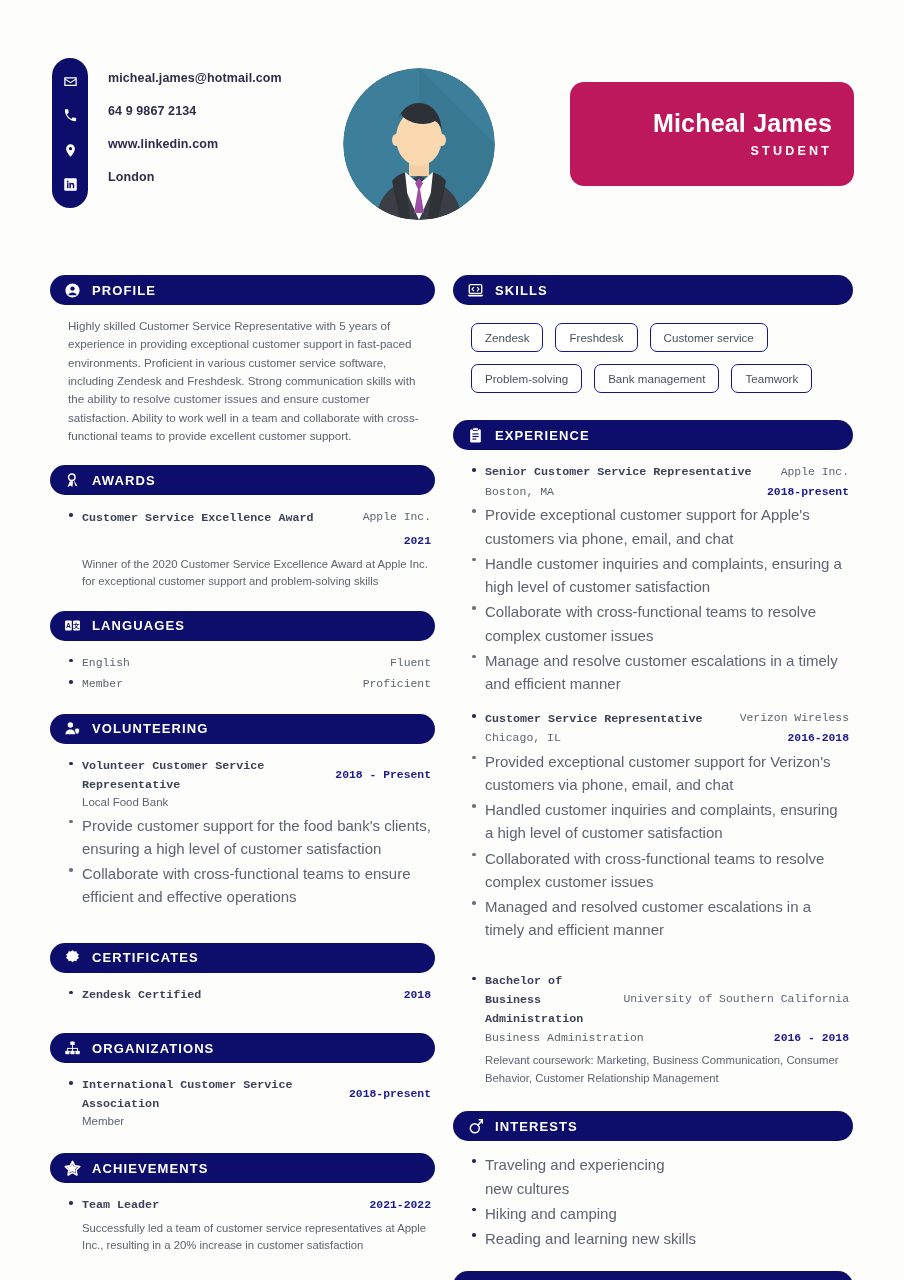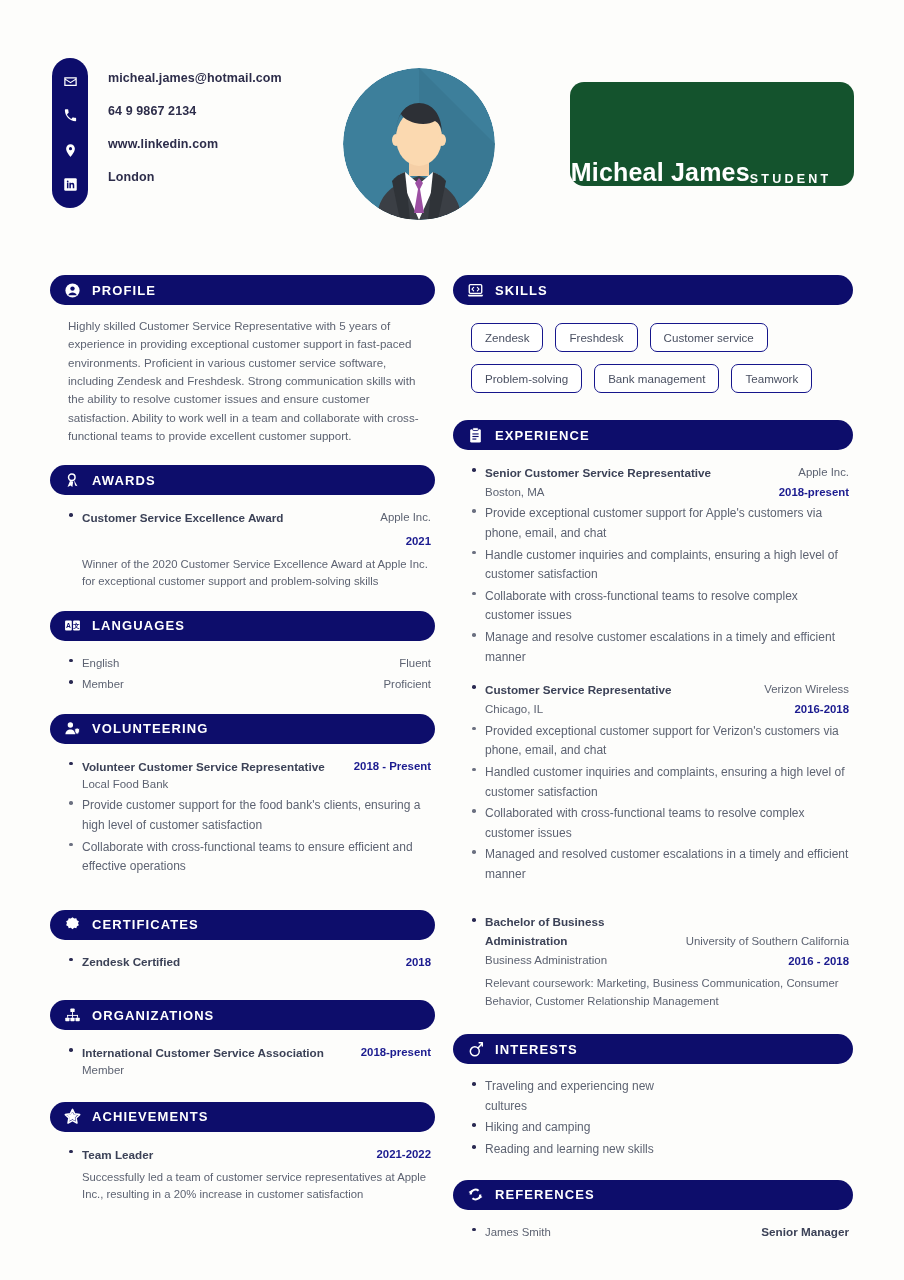--- a/index.html
+++ b/index.html
@@ -26,22 +26,22 @@
   .contact-line{
     font-size:12.5px;font-weight:bold;color:#2d2d4a;
     letter-spacing:.1px;height:33px;line-height:33px;white-space:nowrap;
   }
   .avatar{
     position:absolute;left:343px;top:68px;width:152px;height:152px;border-radius:50%;
     overflow:hidden;
   }
   .name-card{
     position:absolute;left:570px;top:82px;width:284px;height:104px;
-    background:#14532d;border-radius:14px;
-    display:flex;flex-direction:row;align-items:flex-end;justify-content:center;
+    background:#be185d;border-radius:14px;
+    display:flex;flex-direction:column;align-items:flex-end;justify-content:center;
     box-sizing:border-box;padding:0 22px 0 0;
   }
   .name-card .nm{color:#fff;font-size:25px;font-weight:bold;letter-spacing:.2px;line-height:1.1;}
   .name-card .rl{color:#fff;font-size:12.5px;font-weight:bold;letter-spacing:3.2px;margin-top:7px;}
 
   
   .col{position:absolute;top:275px;}
   .col-left{left:50px;width:385px;}
   .col-right{left:453px;width:400px;}
 
@@ -53,38 +53,38 @@
   }
   .secbar .sicon{width:18px;height:18px;margin-right:11px;display:flex;align-items:center;justify-content:center;flex:none;}
   .secbar .sicon svg{width:17px;height:17px;fill:#ffffff;}
   .secbar .stitle{color:#fff;font-size:13px;font-weight:bold;letter-spacing:1.1px;}
 
   .section{margin-bottom:20px;}
   .body-pad{padding:0 4px 0 18px;}
 
   
   .para{font-size:11.6px;line-height:1.58;color:#5d6372;}
-  .row{display:flex;justify-content:space-between;align-items:flex-end;gap:10px;}
+  .row{display:flex;justify-content:space-between;align-items:center;gap:10px;font-family:Liberation Mono, monospace;}
   .row .lft{flex:1;min-width:0;}
   .row .rgt{flex:none;text-align:right;}
   .ttl{font-size:11.7px;font-weight:bold;color:#3c4257;line-height:1.45;}
   .org{font-size:11.5px;color:#5d6372;line-height:1.55;}
   .sub{font-size:11.4px;color:#5d6372;line-height:1.55;}
   .date{font-size:11.4px;font-weight:bold;color:#1b1b8f;line-height:1.55;white-space:nowrap;}
   .plain{font-size:11.4px;color:#5d6372;line-height:1.55;white-space:nowrap;}
   .desc{font-size:11.3px;line-height:1.55;color:#5d6372;margin-top:5px;}
 
   ul.bl{list-style:none;margin:0;padding:0;}
   ul.bl>li{position:relative;padding-left:14px;margin-bottom:2px;}
   ul.bl>li:before{
     content:"";position:absolute;left:1px;top:6px;width:3.5px;height:3.5px;
     border-radius:50%;background:#2a2a52;
   }
   ul.dot>li:before{background:#6b7080;}
-  .li-txt{font-size:12px;line-height:1.55;color:#5d6372;}
+  .li-txt{font-size:15px;line-height:1.55;color:#5d6372;}
 
   
   .pills{display:flex;flex-wrap:wrap;gap:12px;padding:6px 4px 0 18px;}
   .pill{
     border:1.6px solid #16168c;border-radius:7px;background:#fff;
     padding:7px 13px;font-size:11.6px;color:#4a5062;white-space:nowrap;
   }
 </style>
 </head>
 <body>

